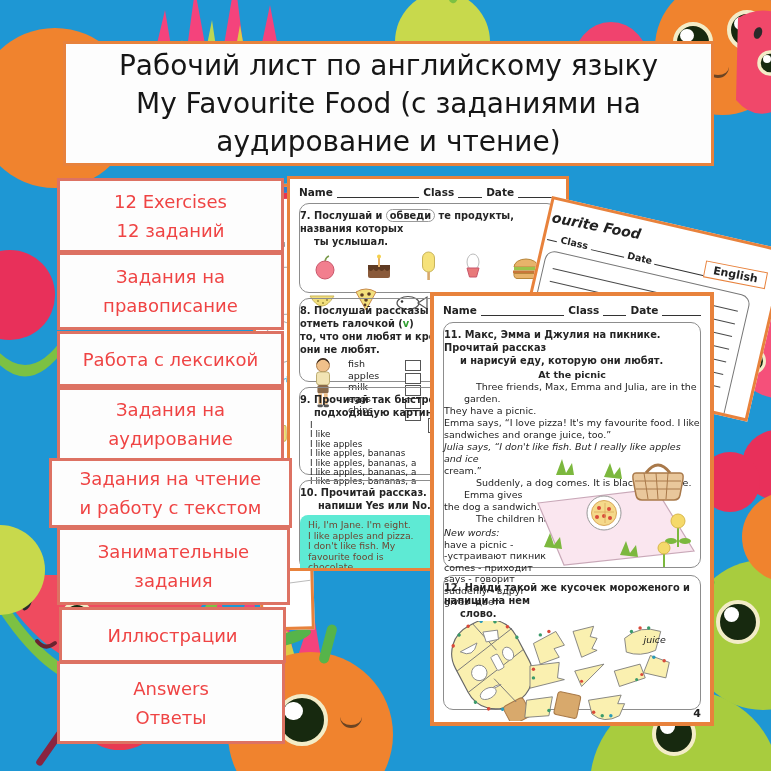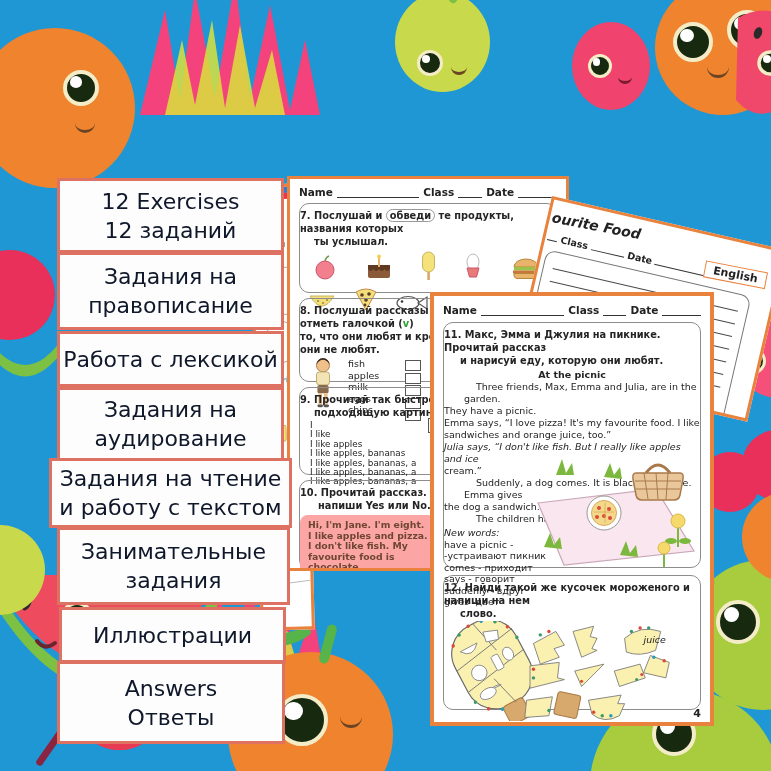--- a/index.html
+++ b/index.html
@@ -14,38 +14,38 @@
   .stem{position:absolute;background:#56b44a;border-radius:6px;}
   .fsvg{position:absolute;}
   
   .banner{position:absolute;left:63px;top:41px;width:645px;height:119px;background:#fdfdfd;
           border:3px solid #e8823c;display:flex;flex-direction:column;justify-content:center;
           text-align:center;z-index:40;}
   .banner div{font-size:28px;line-height:38px;color:#161616;}
   
   .sbox{position:absolute;background:#fdfdfd;border:3px solid #dd7263;display:flex;flex-direction:column;
         justify-content:center;text-align:center;z-index:35;}
-  .sbox div{font-size:22px;line-height:29px;color:#0f172a;}
+  .sbox div{font-size:18px;line-height:29px;color:#ef4444;}
   
   .page{position:absolute;background:#ffffff;}
   .exbox{border:1.6px solid #8d8d8d;border-radius:10px;box-sizing:border-box;padding:5px 0;position:relative;}
   .blank{display:inline-block;border-bottom:1.2px solid #333;height:10px;vertical-align:baseline;}
   .hdr{display:flex;align-items:flex-end;font-size:10.5px;font-weight:600;gap:4px;color:#222;}
   .instr{font-size:9.8px;font-weight:600;line-height:13px;color:#242424;}
   .circled{border:1px solid #9a9a9a;border-radius:8px;padding:0 3px;}
   .chk{color:#2f9e2f;font-weight:bold;}
   .crx{color:#d93a2e;font-weight:bold;}
   .iconrow{display:flex;justify-content:space-around;align-items:flex-end;margin-top:3px;}
   .box8row{display:flex;margin-top:2px;align-items:flex-start;}
   .foodlist{font-size:9.5px;line-height:11.5px;margin-left:10px;color:#242424;}
   .cbcol{margin-left:26px;display:flex;flex-direction:column;gap:1.6px;margin-top:2px;}
   .cb{width:14px;height:9px;border:1.2px solid #555;background:#fff;}
   .readlines{font-size:8.8px;line-height:9.4px;margin-top:2px;color:#242424;}
-  .pinknote{background:#fca5a5;border-radius:8px;padding:5px 8px;font-size:9.3px;line-height:10.6px;
-            color:#6e4632;width:120px;margin-top:3px;font-weight:bold;}
+  .pinknote{background:#5eead4;border-radius:8px;padding:5px 8px;font-size:9.3px;line-height:10.6px;
+            color:#6e4632;width:120px;margin-top:3px;}
   .story{font-size:9.5px;line-height:12px;color:#242424;}
   .story .ind{text-indent:12px;margin-left:20px;}
   .newwords{font-size:9.5px;line-height:11.5px;color:#242424;margin-top:2px;width:130px;position:relative;z-index:3;}
   .nwlabel{font-style:italic;}
   .pnum{position:absolute;right:9px;bottom:2px;font-size:11px;font-weight:bold;color:#222;}
   .rline{border-bottom:1.6px solid #4a4a4a;height:12px;margin:0 7px;}
   .engbox{position:absolute;right:10px;top:24px;border:1.6px solid #e8823c;padding:1px 8px;
           font-size:11px;font-weight:600;transform:rotate(-2deg);background:#fff;}
   .frag{position:absolute;color:#555;}
   .cursive{color:#45aede;font-style:italic;font-weight:600;}
@@ -439,20 +439,25 @@
         <rect x="130" y="84" width="27" height="27" rx="3" fill="#d8a96c" stroke="#a87948" stroke-width="1.2" transform="rotate(12 143 97)"></rect>
         <path d="M168 92 l38 -6 l-4 10 l8 0 l-6 14 q-18 10 -32 -2 z" fill="#faf0b0" stroke="#777" stroke-width="1"></path>
         <circle cx="174" cy="106" r="2" fill="#d94a3a"></circle>
           <circle cx="184" cy="110" r="2" fill="#3a9a6a"></circle>
           <circle cx="194" cy="110" r="2" fill="#2a9ab8"></circle>
       </svg>
     </div>
     <div class="pnum">4</div>
   </div>
 
+  <div class="banner">
+    <div>Рабочий лист по английскому языку</div>
+    <div>My Favourite Food (с заданиями на</div>
+    <div>аудирование и чтение)</div>
+  </div>
 
   <div class="sbox" style="left:57px;top:178px;width:221px;height:69px;">
     <div>12 Exercises</div>
     <div>12 заданий</div>
   </div>
   <div class="sbox" style="left:57px;top:252px;width:221px;height:72px;">
     <div>Задания на</div>
     <div>правописание</div>
   </div>
   <div class="sbox" style="left:57px;top:331px;width:221px;height:50px;">

